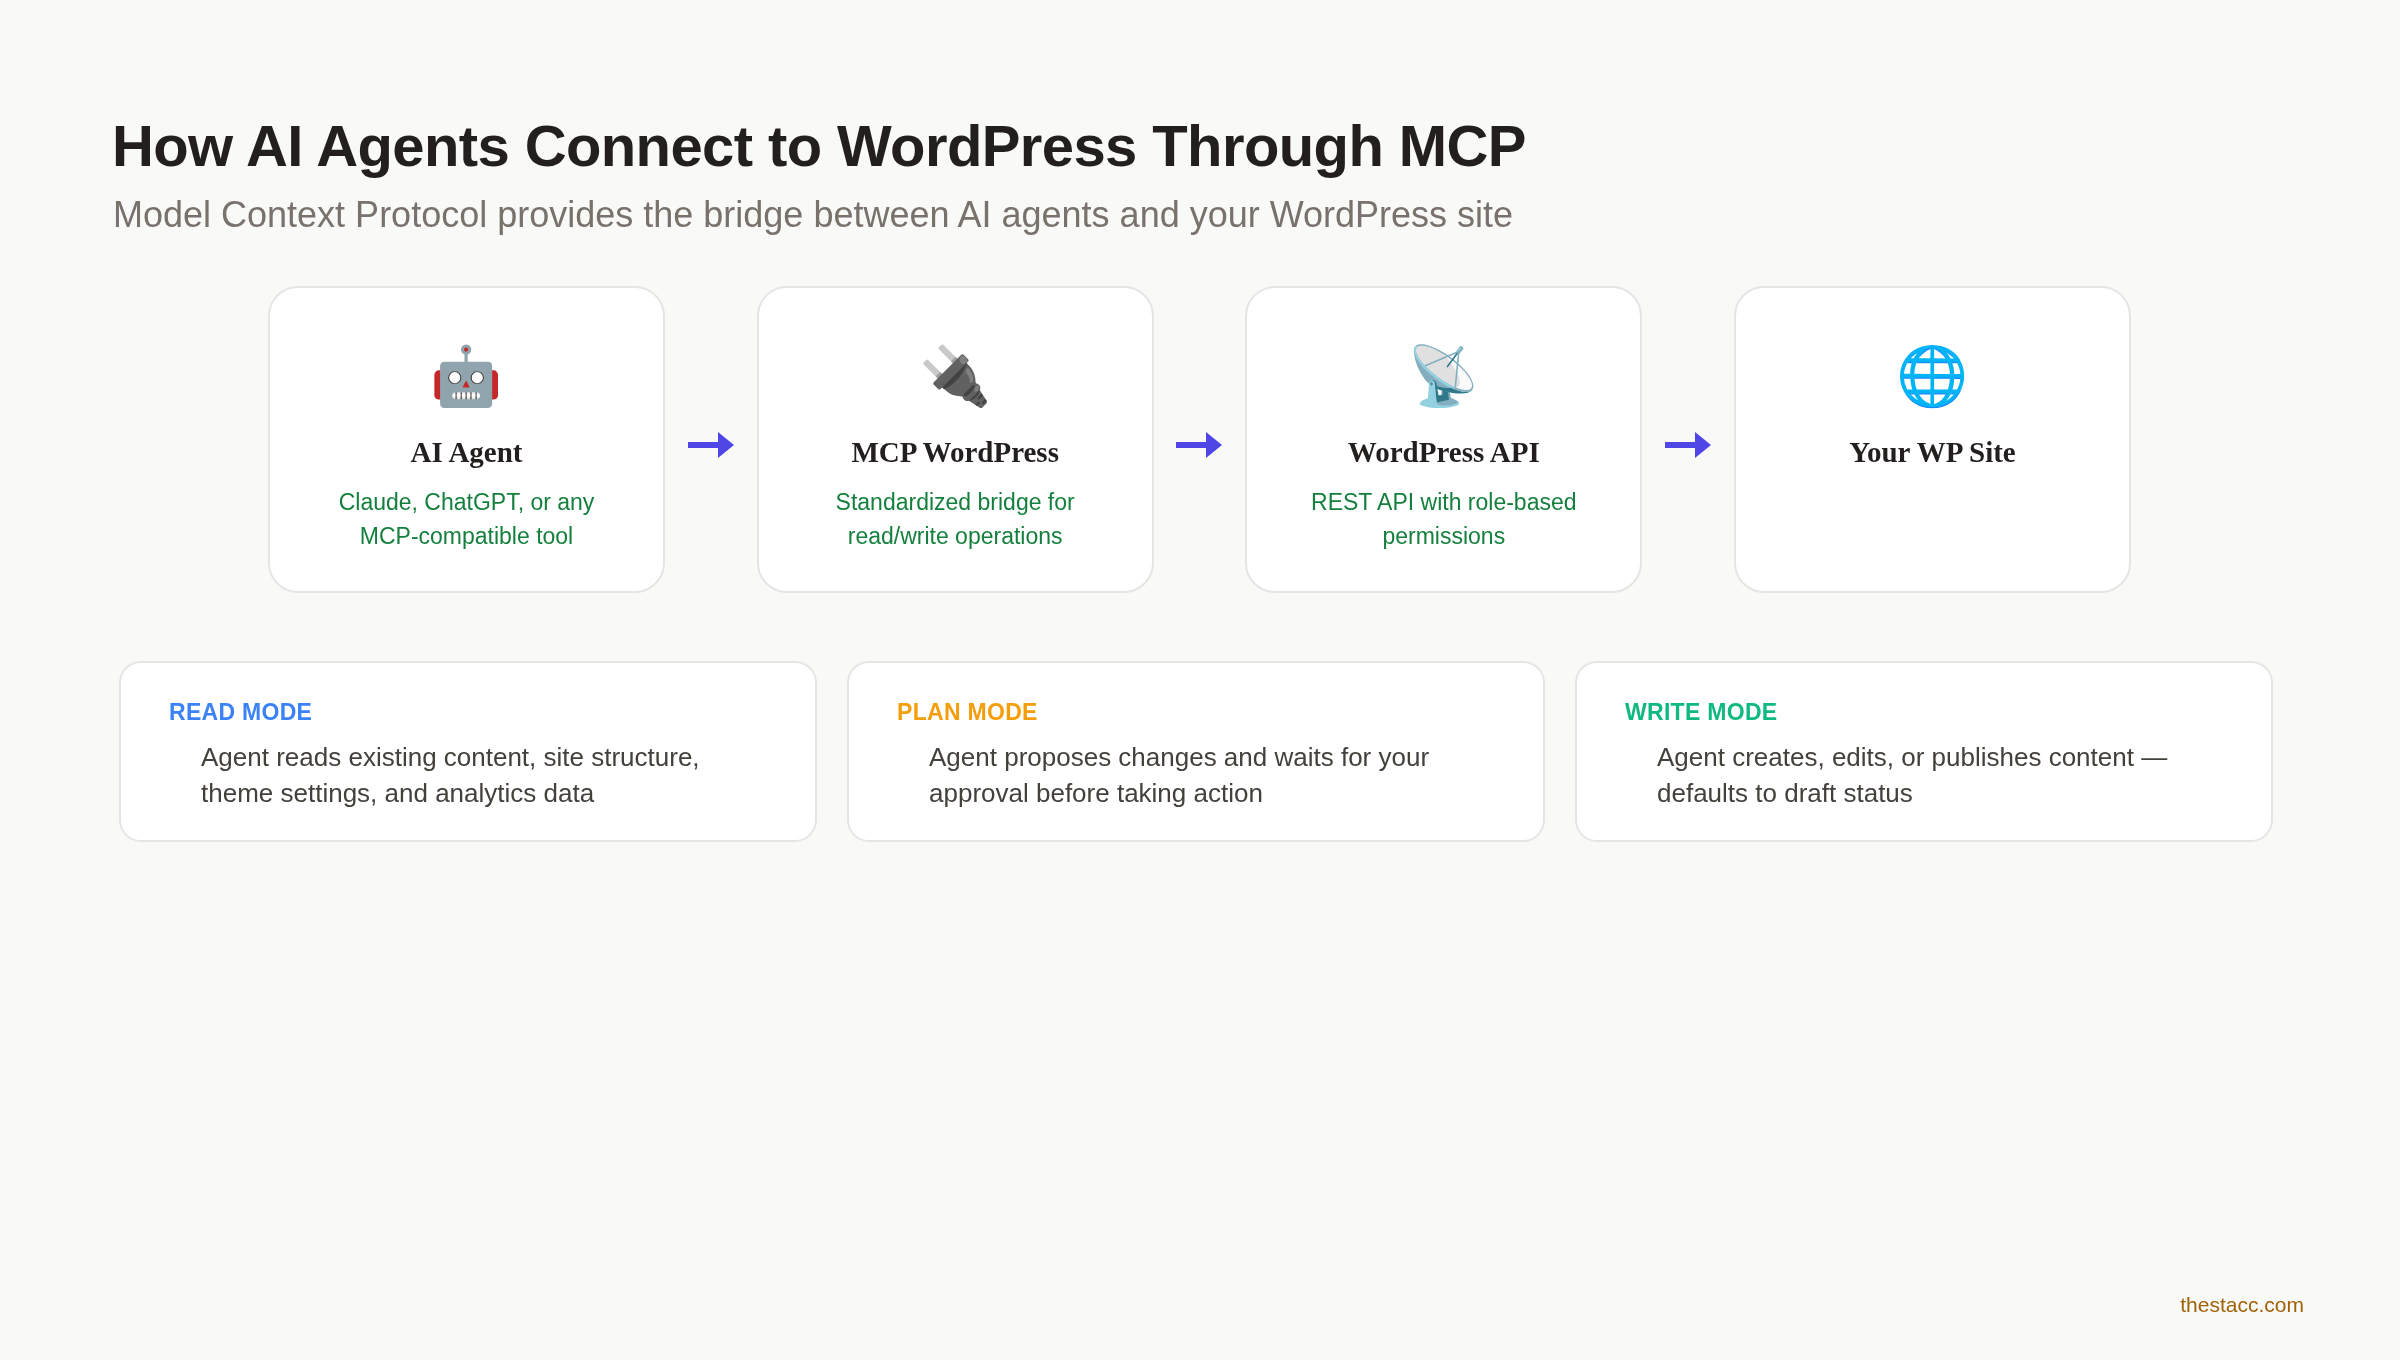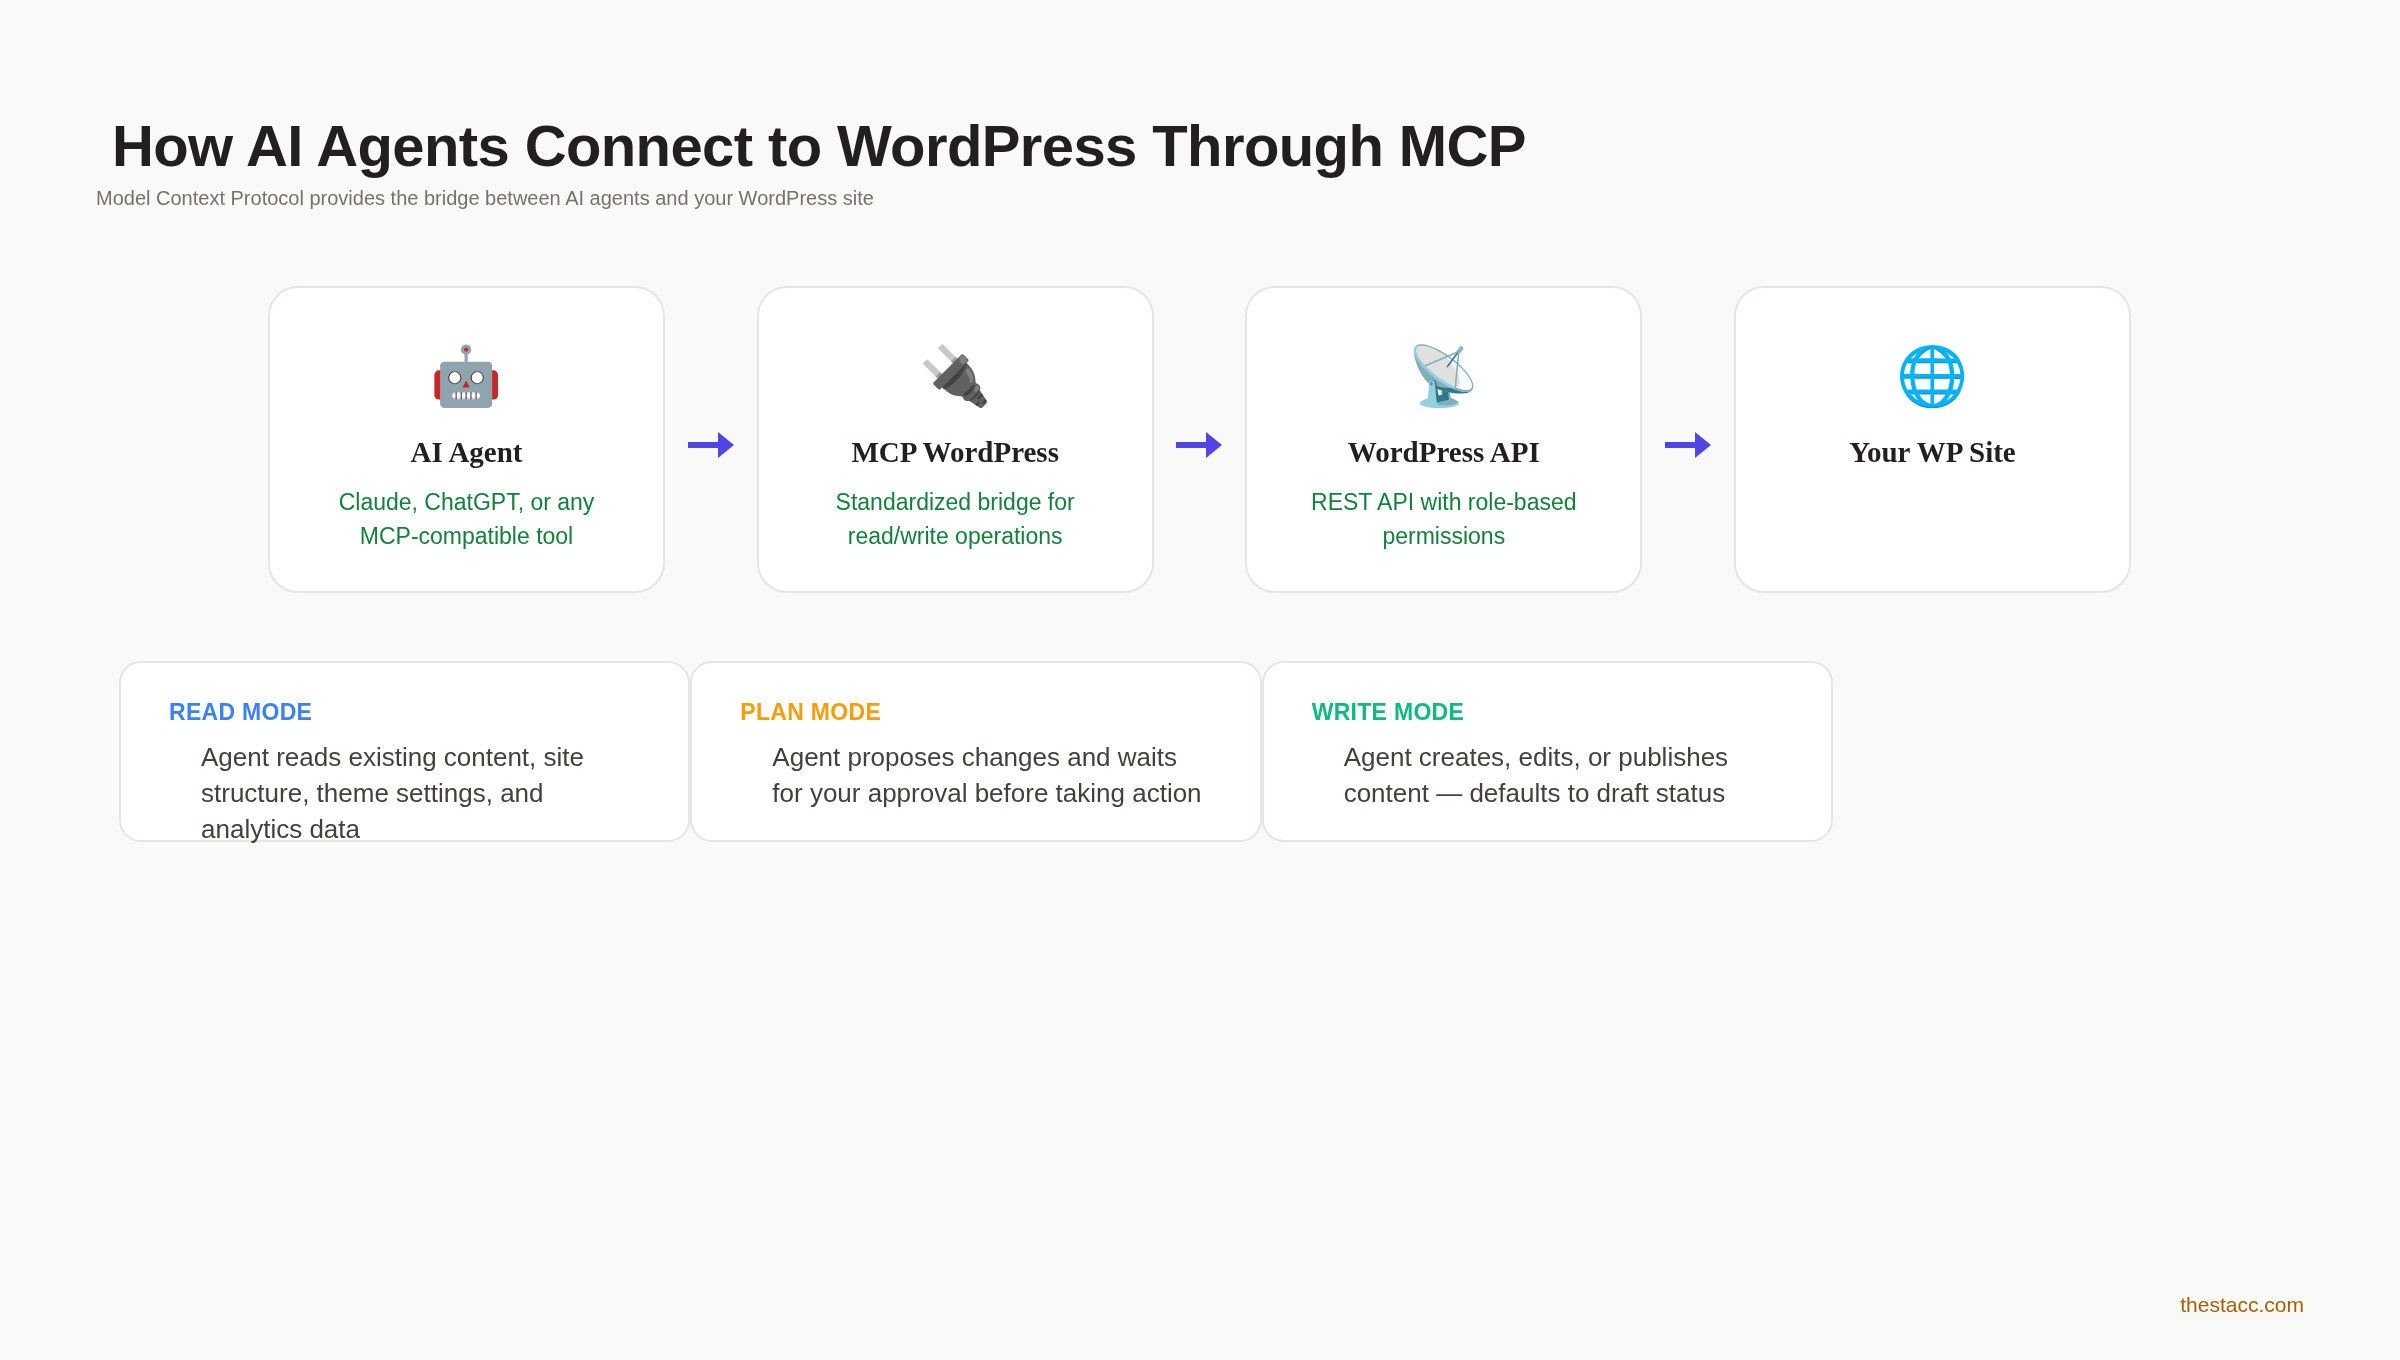--- a/index.html
+++ b/index.html
@@ -10,21 +10,21 @@
       position: relative; overflow: hidden;
       color: #1f1c1b;
     }
     .title {
       position: absolute; left: 96px; top: 94px;
       font-size: 58px; font-weight: 700; letter-spacing: -0.6px;
       color: #231f1e; margin: 16px; line-height: 72px;
     }
     .subtitle {
       position: absolute; left: 96px; top: 180px;
-      font-size: 20px; color: #78716c; margin: 0; line-height: 36px;
+      font-size: 36px; color: #78716c; margin: 17px; line-height: 36px;
     }
     .flow {
       position: absolute; left: 268px; top: 286px;
       width: 1863px; height: 309px;
       display: flex; align-items: stretch; justify-content: space-between;
     }
     .flow-card {
       width: 397px; height: 307px;
       background: #ffffff;
       border: 2px solid #e7e5e4;
@@ -46,21 +46,21 @@
       font-size: 23px; color: #15803d; line-height: 34px;
       text-align: center; width: 320px;
     }
     .arrow {
       width: 89px; display: flex; align-items: center; justify-content: center;
       padding-top: 8px;
     }
     .arrow svg { display: block; }
     .modes {
       position: absolute; left: 119px; top: 661px;
-      width: 1714px; height: 181px;
+      width: 2154px; height: 181px;
       display: flex; justify-content: space-between;
     }
     .mode-card {
       width: 698px; height: 181px; box-sizing: border-box;
       background: #ffffff; border: 2px solid #e7e5e4; border-radius: 22px;
       padding: 34px 48px 0 48px;
     }
     .mode-label {
       font-size: 23px; font-weight: 700; letter-spacing: 0.3px; line-height: 30px;
     }

